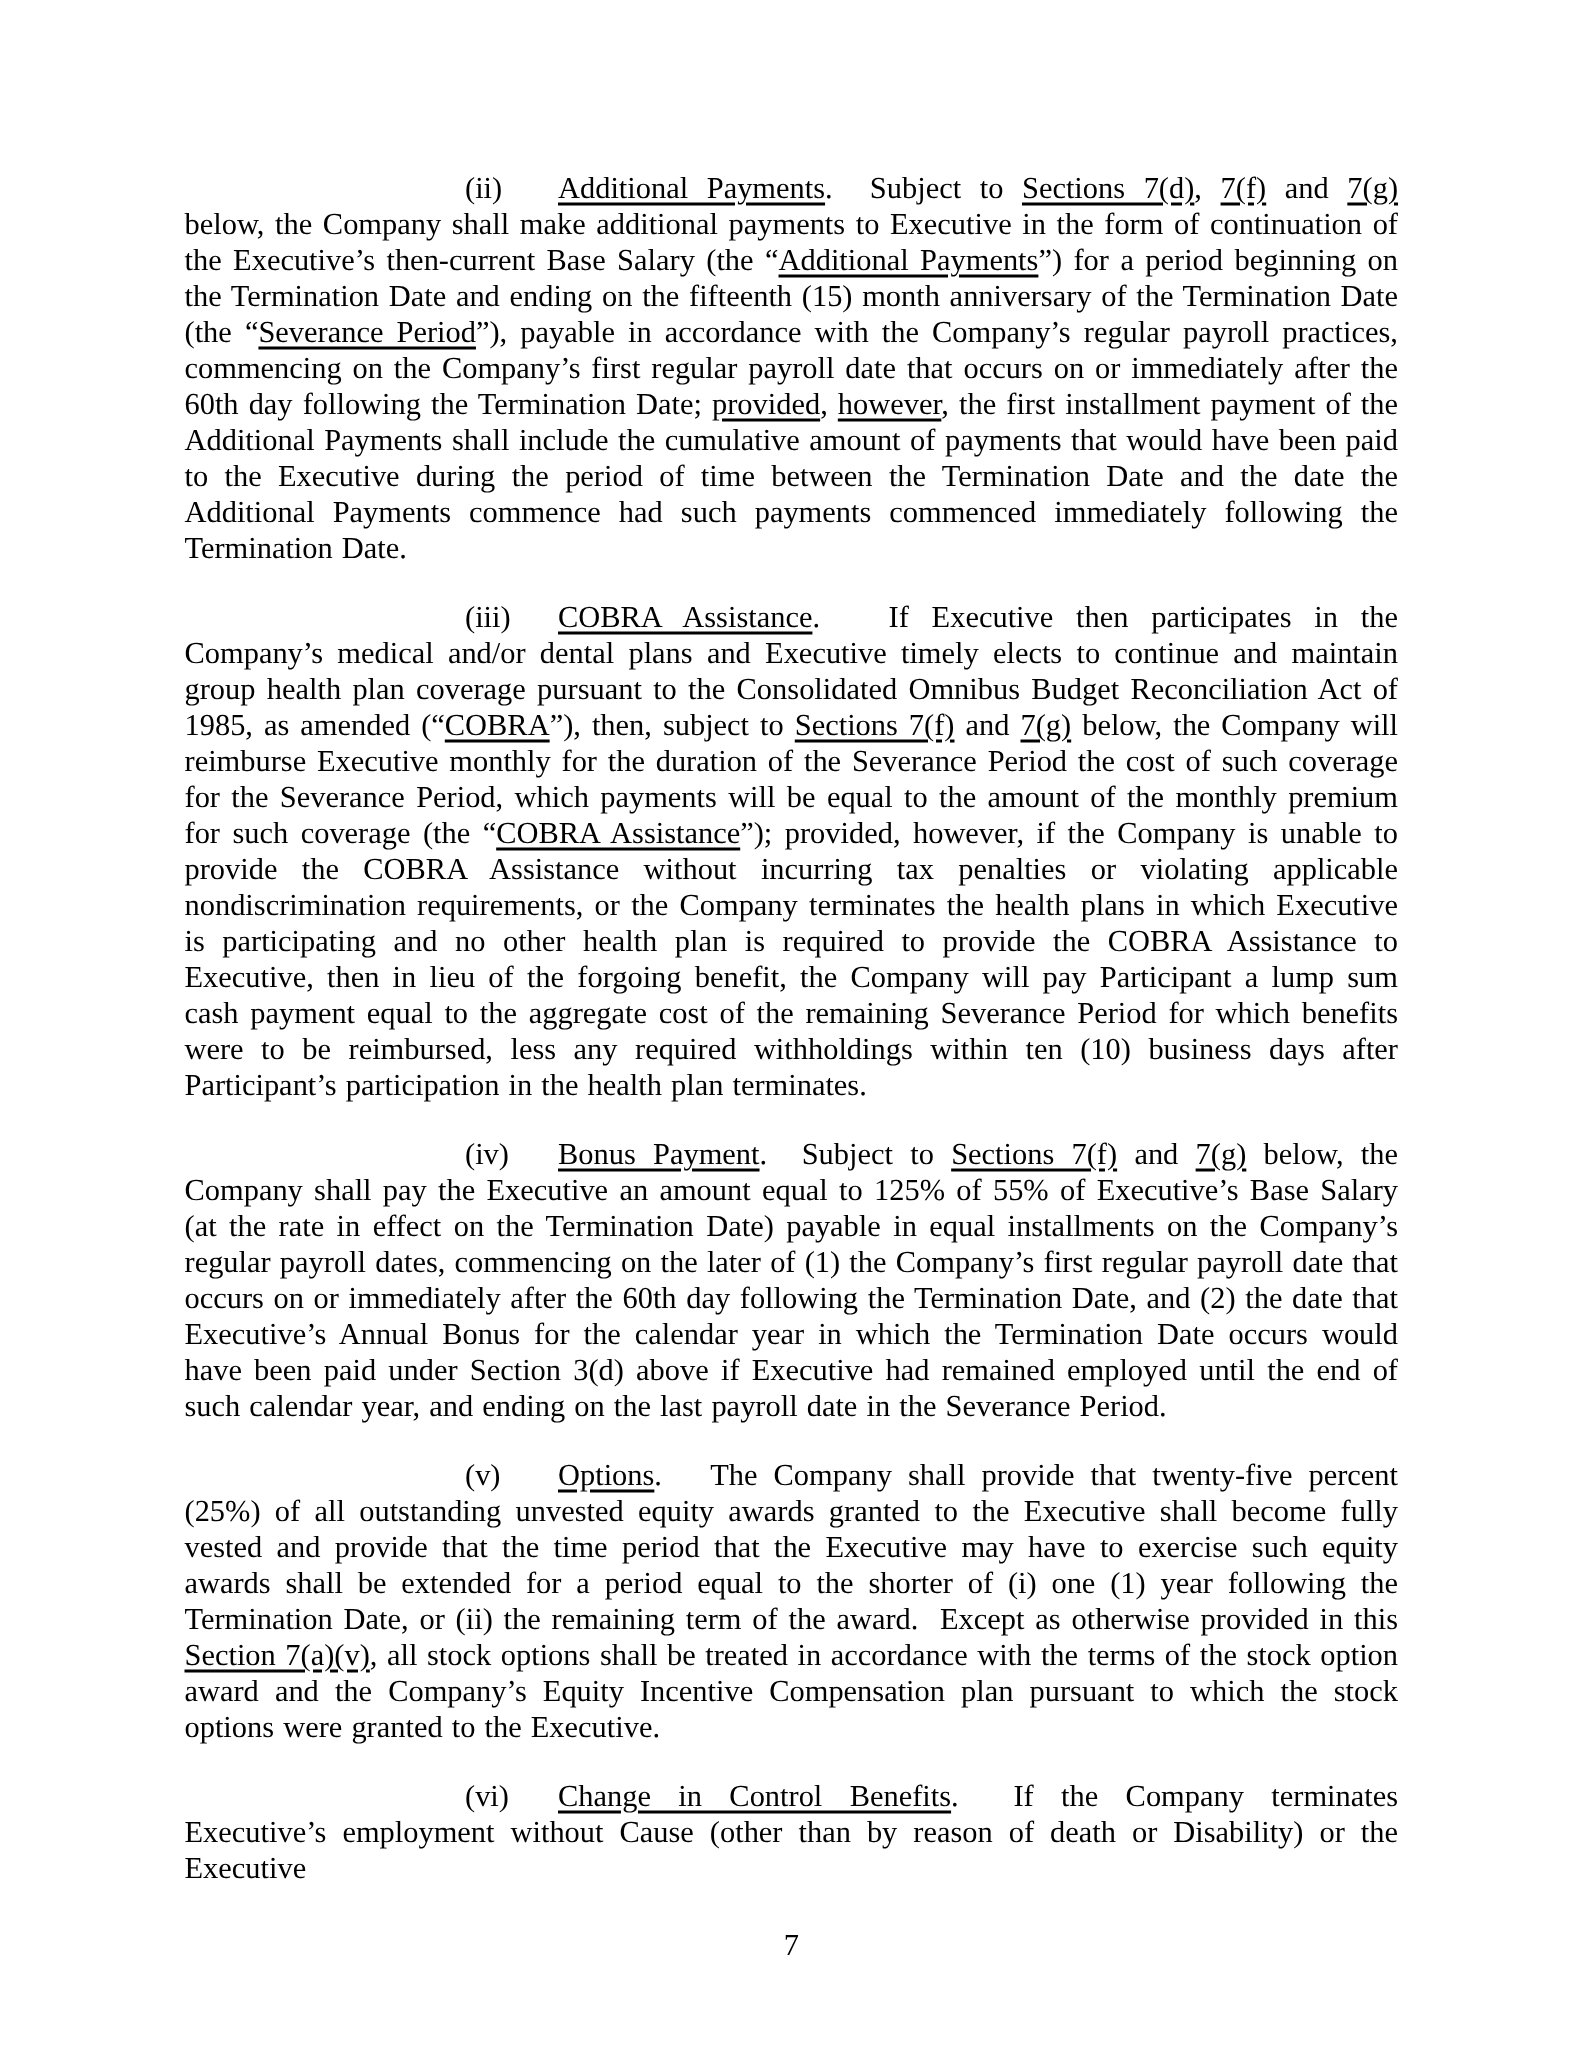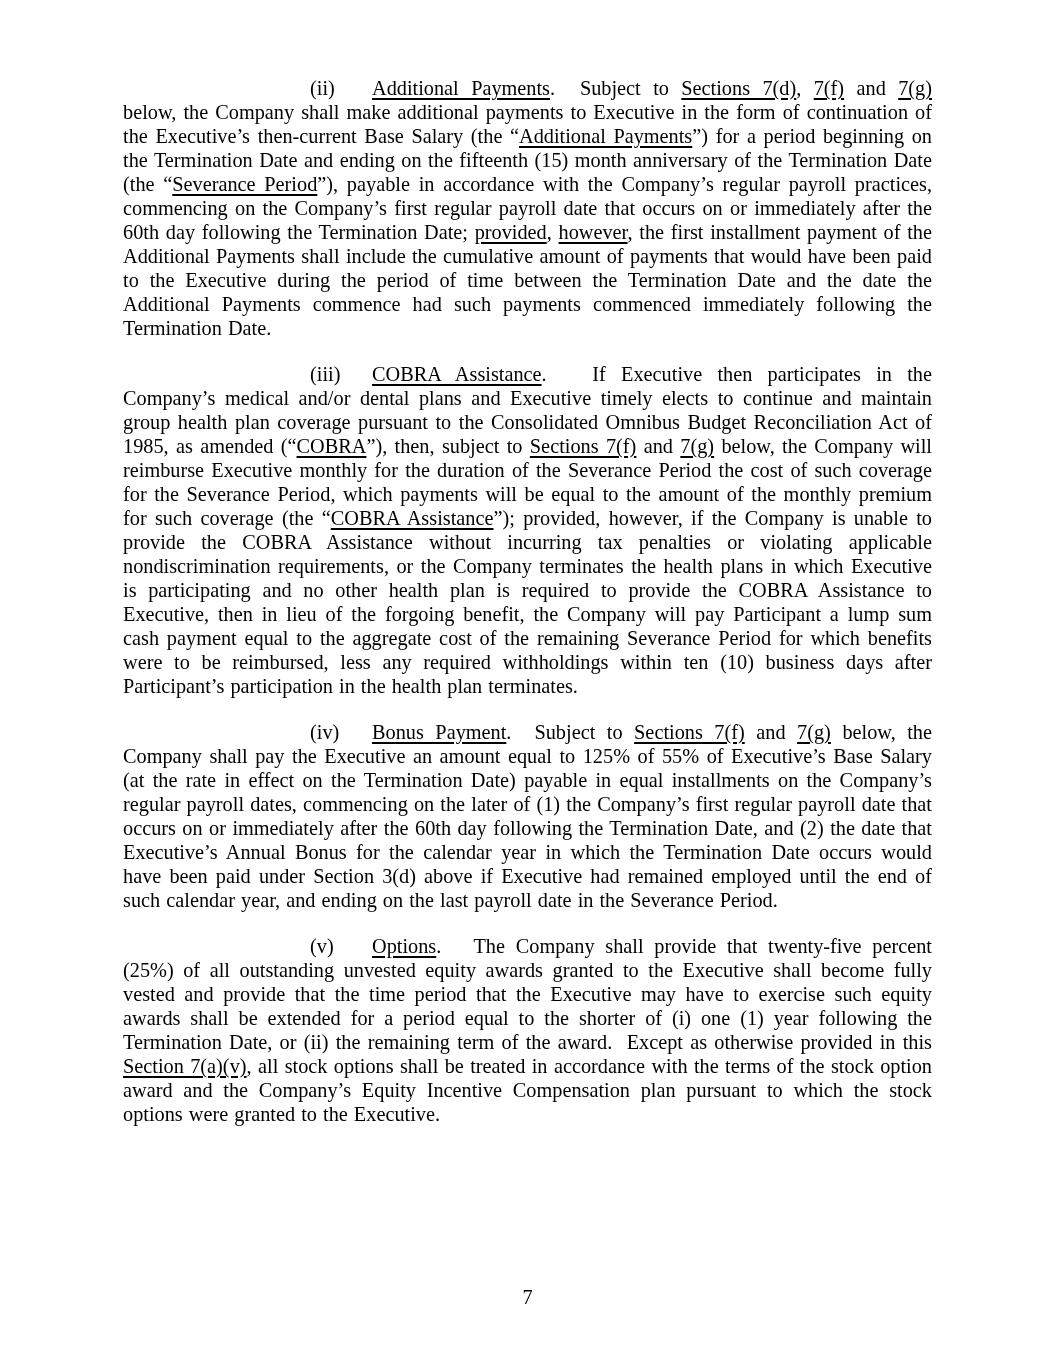--- a/index.html
+++ b/index.html
@@ -8,21 +8,21 @@
     width: 1055px;
     height: 1365px;
     position: relative;
     font-family: "Liberation Serif", serif;
     color: #000000;
     overflow: hidden;
   }
   .page {
     position: absolute;
     inset: 0;
-    padding: 76px 123px 0 123px;
+    padding: 114px 123px 0 123px;
   }
   p.para {
     font-size: 20.3px;
     line-height: 24px;
     text-align: justify;
     text-indent: 187px;
     margin-top: 22px;
     word-spacing: 1px;
   }
   p.para:first-child { margin-top: 0; }
@@ -43,15 +43,16 @@
 </style>
 </head>
 <body>
 
 <div class="page">
   <div class="body-text">
     <p class="para"><span class="marker">(ii)</span><span class="u">Additional Payments</span><span>.&nbsp; Subject to </span><span class="u">Sections 7(d)</span><span>, </span><span class="u">7(f)</span><span> and </span><span class="u">7(g)</span><span> below, the Company shall make additional payments to Executive in the form of continuation of the Executive’s then-current Base Salary (the “</span><span class="u">Additional Payments</span><span>”) for a period beginning on the Termination Date and ending on the fifteenth (15) month anniversary of the Termination Date (the “</span><span class="u">Severance Period</span><span>”), payable in accordance with the Company’s regular payroll practices, commencing on the Company’s first regular payroll date that occurs on or immediately after the 60th day following the Termination Date; </span><span class="u">provided</span><span>, </span><span class="u">however</span><span>, the first installment payment of the Additional Payments shall include the cumulative amount of payments that would have been paid to the Executive during the period of time between the Termination Date and the date the Additional Payments commence had such payments commenced immediately following the Termination Date.</span></p>
     <p class="para"><span class="marker">(iii)</span><span class="u">COBRA Assistance</span><span>.&nbsp; &nbsp;If Executive then participates in the Company’s medical and/or dental plans and Executive timely elects to continue and maintain group health plan coverage pursuant to the Consolidated Omnibus Budget Reconciliation Act of 1985, as amended (“</span><span class="u">COBRA</span><span>”), then, subject to </span><span class="u">Sections 7(f)</span><span> and </span><span class="u">7(g)</span><span> below, the Company will reimburse Executive monthly for the duration of the Severance Period the cost of such coverage for the Severance Period, which payments will be equal to the amount of the monthly premium for such coverage (the “</span><span class="u">COBRA Assistance</span><span>”); provided, however, if the Company is unable to provide the COBRA Assistance without incurring tax penalties or violating applicable nondiscrimination requirements, or the Company terminates the health plans in which Executive is participating and no other health plan is required to provide the COBRA Assistance to Executive, then in lieu of the forgoing benefit, the Company will pay Participant a lump sum cash payment equal to the aggregate cost of the remaining Severance Period for which benefits were to be reimbursed, less any required withholdings within ten (10) business days after Participant’s participation in the health plan terminates.</span></p>
     <p class="para"><span class="marker">(iv)</span><span class="u">Bonus Payment</span><span>.&nbsp; Subject to </span><span class="u">Sections 7(f)</span><span> and </span><span class="u">7(g)</span><span> below, the Company shall pay the Executive an amount equal to 125% of 55% of Executive’s Base Salary (at the rate in effect on the Termination Date) payable in equal installments on the Company’s regular payroll dates, commencing on the later of (1) the Company’s first regular payroll date that occurs on or immediately after the 60th day following the Termination Date, and (2) the date that Executive’s Annual Bonus for the calendar year in which the Termination Date occurs would have been paid under Section 3(d) above if Executive had remained employed until the end of such calendar year, and ending on the last payroll date in the Severance Period.</span></p>
     <p class="para"><span class="marker">(v)</span><span class="u">Options</span><span>.&nbsp; &nbsp;The Company shall provide that twenty-five percent (25%) of all outstanding unvested equity awards granted to the Executive shall become fully vested and provide that the time period that the Executive may have to exercise such equity awards shall be extended for a period equal to the shorter of (i) one (1) year following the Termination Date, or (ii) the remaining term of the award.&nbsp; Except as otherwise provided in this </span><span class="u">Section 7(a)(v)</span><span>, all stock options shall be treated in accordance with the terms of the stock option award and the Company’s Equity Incentive Compensation plan pursuant to which the stock options were granted to the Executive.</span></p>
+    <p class="para"><span class="marker">(vi)</span><span class="u">Change in Control Benefits</span><span>.&nbsp; If the Company terminates Executive’s employment without Cause (other than by reason of death or Disability) or the Executive</span></p>
   </div>
   <div class="footer">7</div>
 </div>
 
 </body></html>

